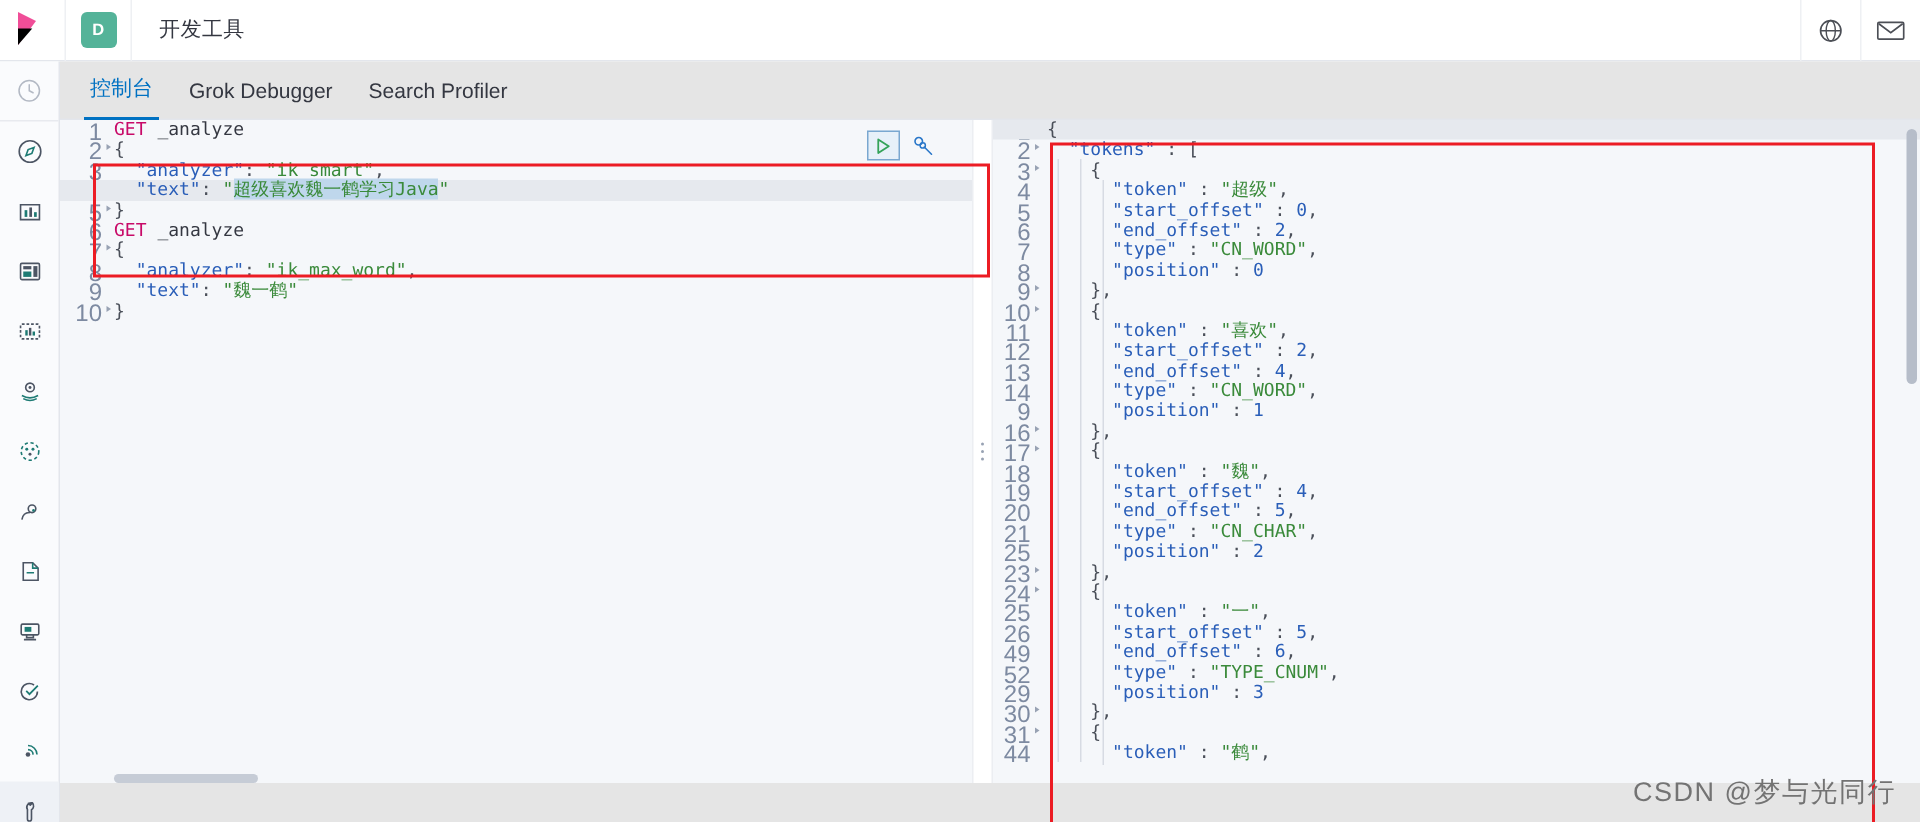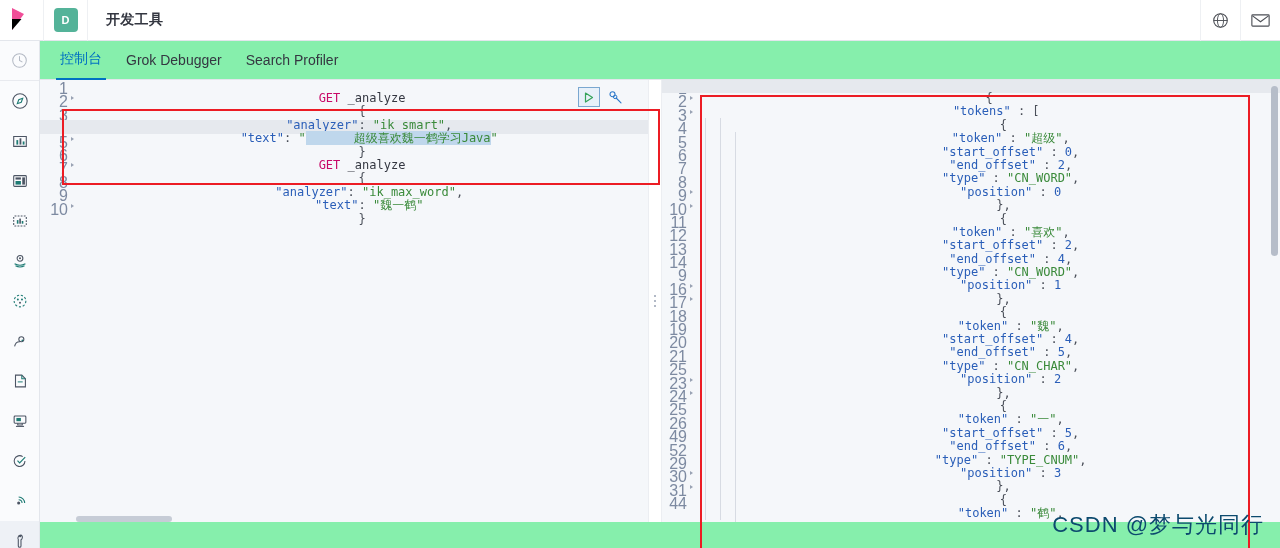--- a/index.html
+++ b/index.html
@@ -26,21 +26,21 @@
   .space-cell {
     width: 44px; height: 41px; display: flex; align-items: center; justify-content: center;
     border-right: 1px solid #eef0f3;
   }
   .space-badge {
     width: 24px; height: 24px; border-radius: 4px; background: #54b399;
     color: #fff; font-size: 11px; font-weight: bold;
     display: flex; align-items: center; justify-content: center;
   }
   .app-title {
-    margin-left: 18px; font-size: 14px; color: #343741; letter-spacing: .3px; font-weight: bold;
+    margin-left: 18px; font-size: 14px; color: #343741; letter-spacing: .3px;
   }
   .header-spacer { flex: 1; }
   .header-icon-cell {
     width: 40px; height: 41px; display: flex; align-items: center; justify-content: center;
     border-left: 1px solid #eef0f3;
   }
   .header-icon-cell svg { display:block; }
 
   
   .sidebar {
@@ -51,21 +51,21 @@
     width: 39px; height: 40px; display: flex; align-items: center; justify-content: center;
     position: relative;
   }
   .side-item.top-sep { border-bottom: 1px solid #e8eaef; }
   .side-item.active-sel { background: #eef1f6; }
   .side-item svg { display: block; }
 
   
   .main {
     position: absolute; left: 40px; top: 41px; width: 1240px; height: 507px;
-    background: #86efac;
+    background: #e5e5e5;
   }
   .tabs {
     height: 39px; display: flex; align-items: flex-end; padding-left: 8px;
     border-bottom: 1px solid #e3e6ec;
   }
   .tab {
     font-size: 14px; color: #343741; padding: 0 12px 11px 12px;
     position: relative; cursor: pointer;
   }
   .tab.active { color: #0071c2; }
@@ -108,37 +108,37 @@
     position: absolute; left: 0; top: 0; width: 30px; height: 100%;
     background: #f5f7fa; text-align: right; color: #7d8aa1;
   }
   .editor-pane .gutter { left: 3px; }
   .gut-line { height: 13.4px; padding-right: 5px; position: relative; }
   .gut-line .fold {
     position: absolute; right: -0.5px; top: 3px; width: 0; height: 0;
     border-left: 3px solid #98a2b3; border-top: 2.5px solid transparent;
     border-bottom: 2.5px solid transparent;
   }
-  .code-body { position: absolute; top: 12px; height: 100%; text-align: center; }
+  .code-body { position: absolute; top: 0; height: 100%; }
   .editor-pane .code-body { left: 36px; right: 0; }
   .output-pane .code-body { left: 36px; right: 0; }
   .cl { height: 13.4px; }
   .hl-line {
     position: absolute; left: 0; right: 0; height: 13.4px;
     background: #e6e9ee;
   }
   
   .k-method { color: #c80a68; }
   .k-url    { color: #343741; }
   .k-key    { color: #2a5eb8; }
   .k-str    { color: #3a8a3a; }
   .k-num    { color: #2a5eb8; }
   .k-punc   { color: #4a4f59; }
   .k-plain  { color: #343741; }
-  .sel-text { background: #bfd7ec; padding-left: 48px; }
+  .sel-text { background: #bfd7ec; }
 
   .indent-guide {
     position: absolute; width: 1px; background: #d7dbe3; top: 0;
   }
 
   
   .actions {
     position: absolute; right: 24px; top: 7px; display: flex; align-items: center; gap: 6px;
   }
   .play-box {
@@ -159,21 +159,21 @@
   }
 
   
   .anno {
     position: absolute; border: 2px solid #ec1c24; pointer-events: none;
   }
 
   
   .watermark {
     position: absolute; right: 16px; bottom: 8px;
-    font-size: 22px; color: #0c4a6e; letter-spacing: 1px;
+    font-size: 18px; color: #737373; letter-spacing: 1px;
   }
 </style>
 </head>
 <body>
 
 <div id="app">
 
   <div class="header">
     <div class="logo-cell">
       <svg class="kibana-logo" viewBox="0 0 22 24">

